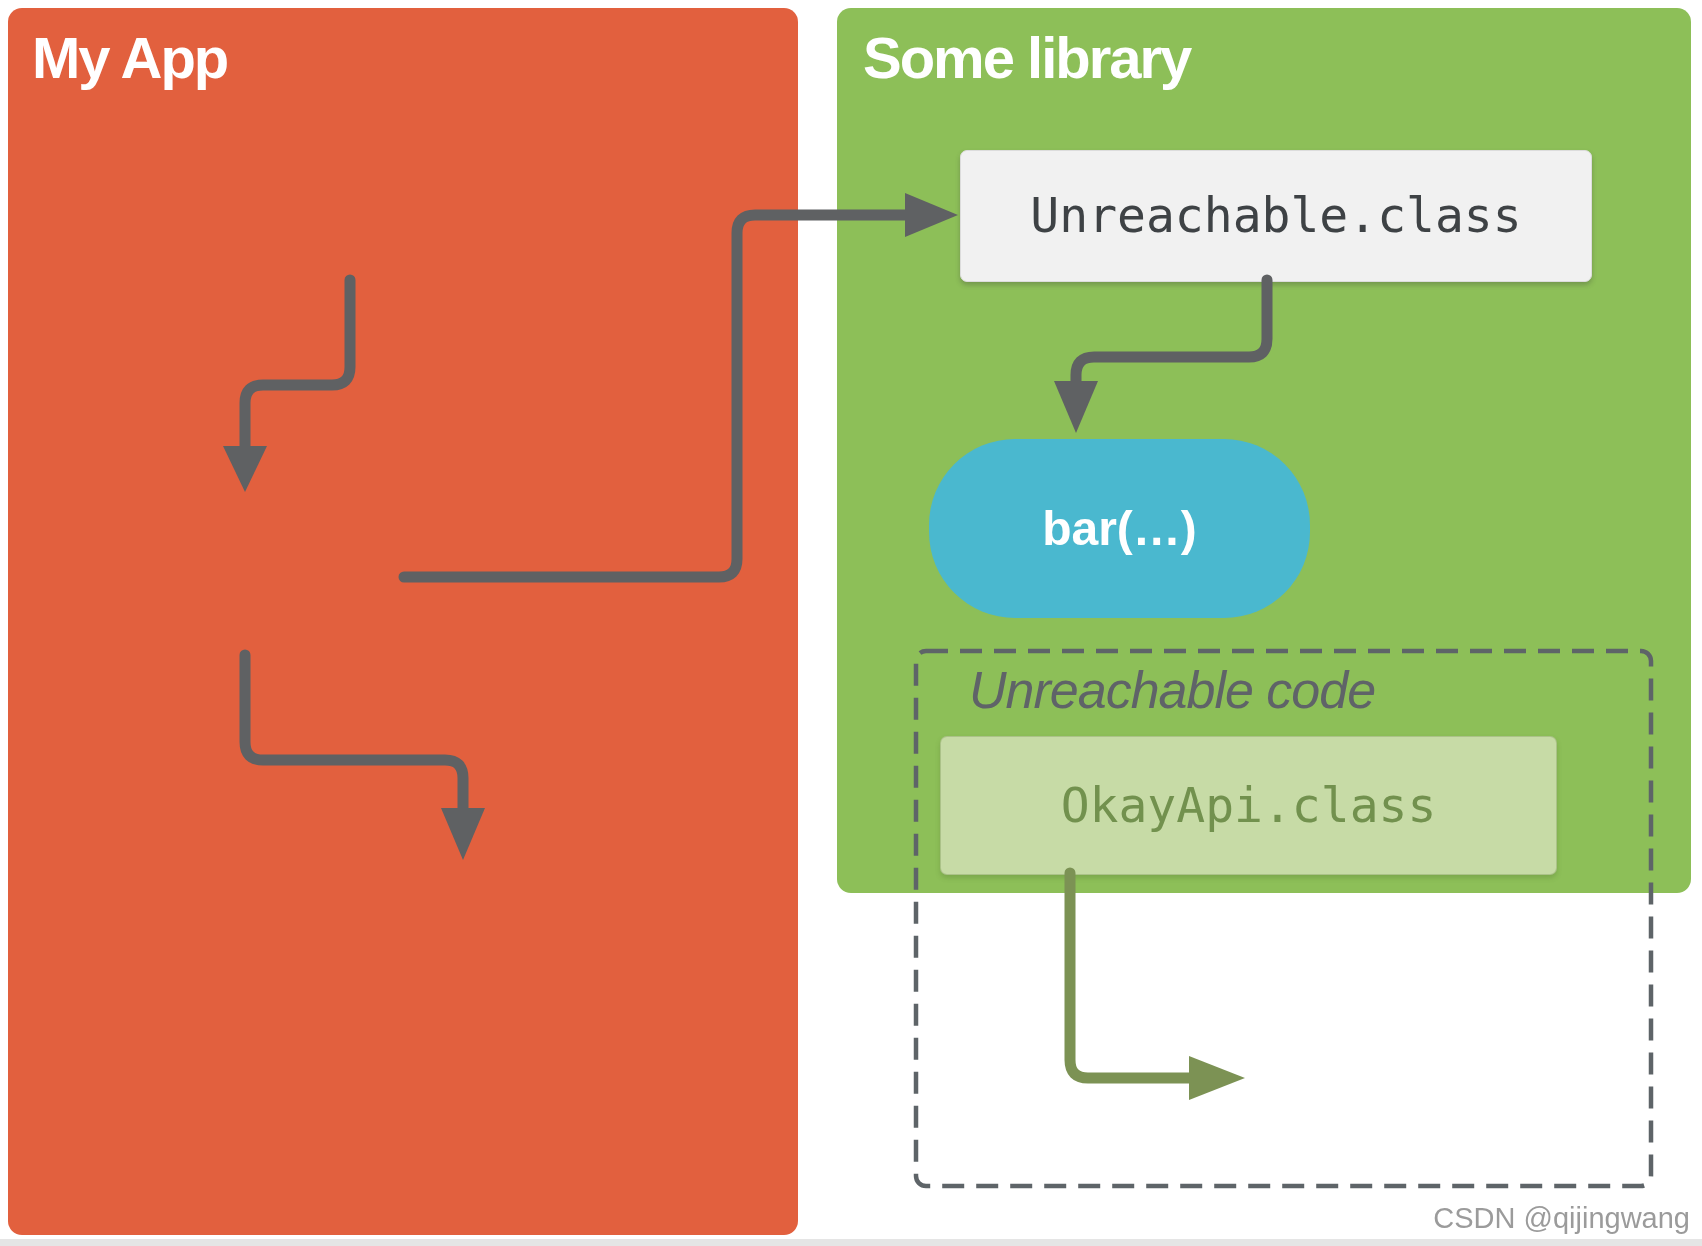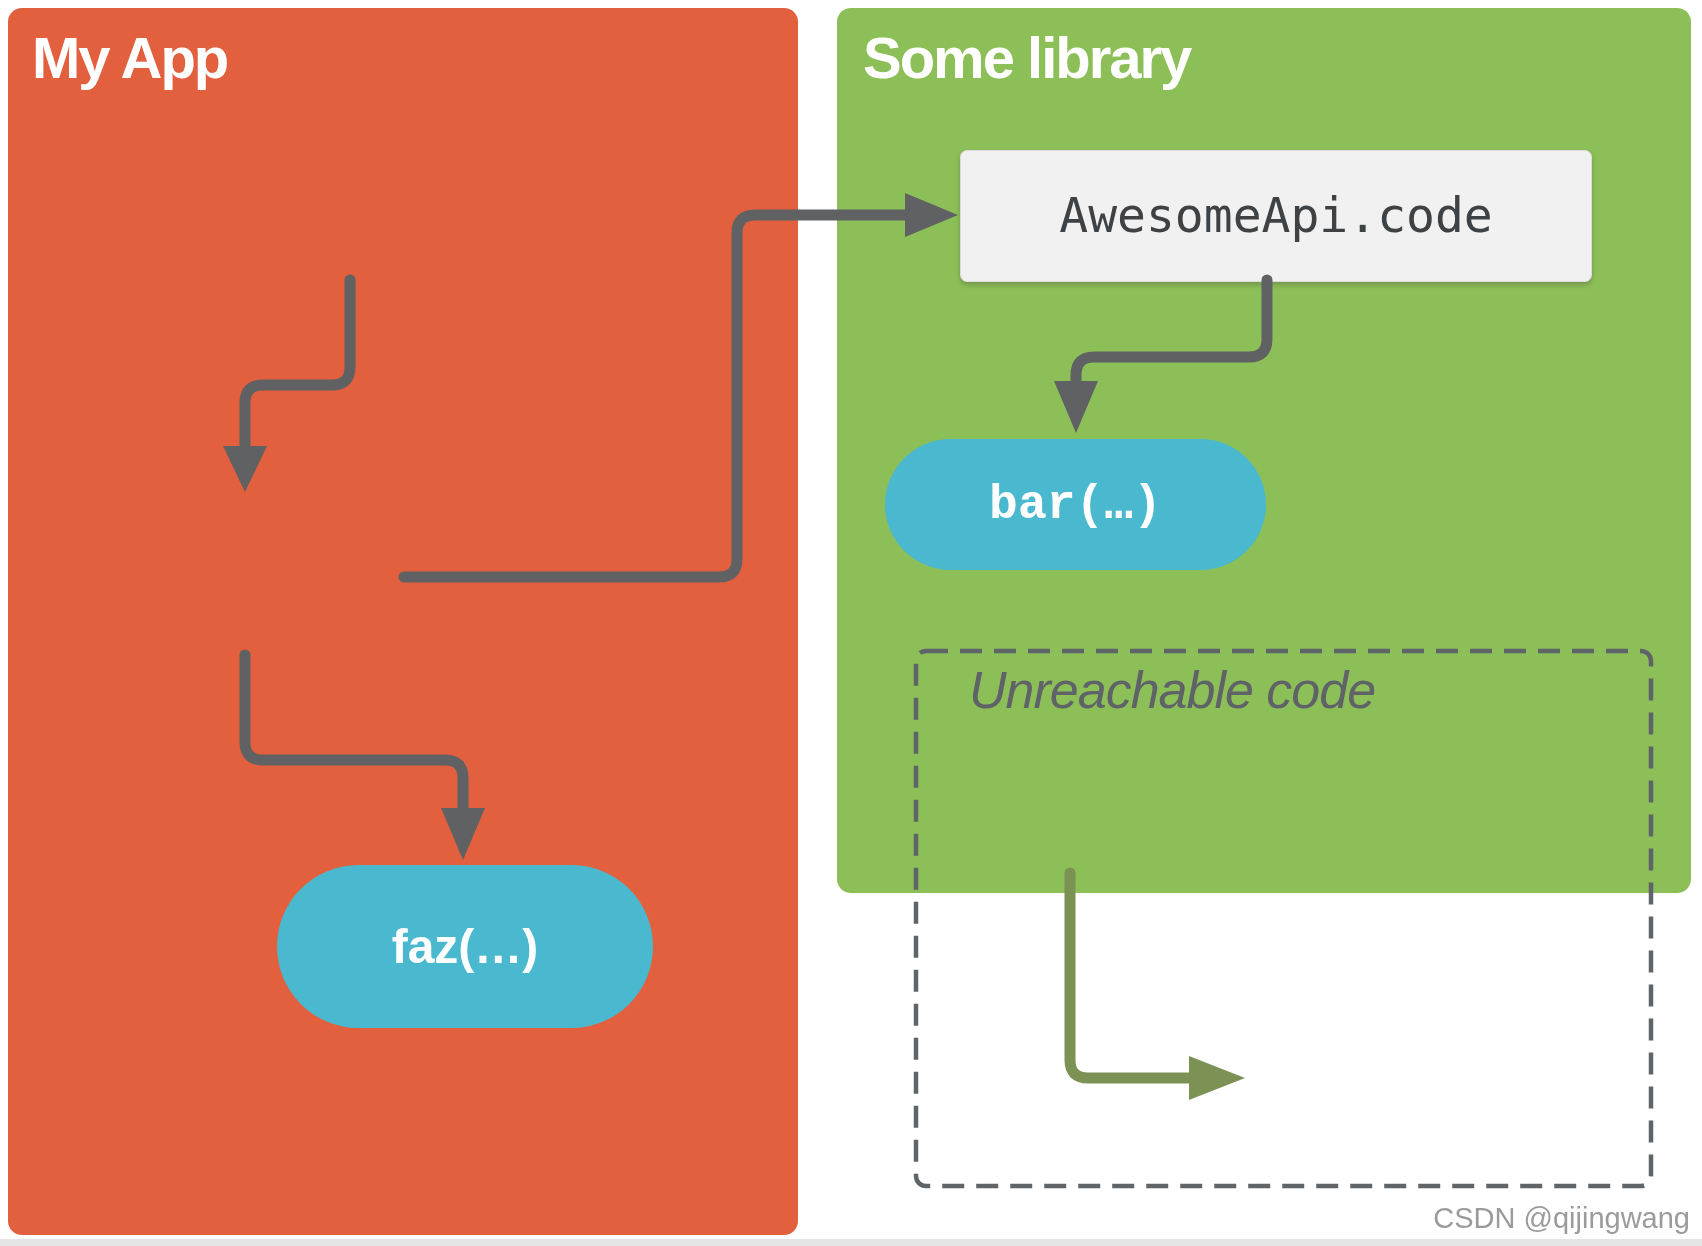--- a/index.html
+++ b/index.html
@@ -24,21 +24,21 @@
     color:var(--box-text);font-size:48px;line-height:1.32;text-align:center;}
   #box-main{left:68px;top:145px;width:617px;height:135px;}
   #box-awesome{left:960px;top:150px;width:630px;height:130px;}
   #box-okay{left:940px;top:736px;width:615px;height:137px;background:var(--okay-bg);
     border:1px solid rgba(120,150,80,.35);color:var(--okay-text);
     box-shadow:0 3px 5px rgba(70,100,40,.25);}
   .pill{position:absolute;background:var(--blue);display:flex;align-items:center;justify-content:center;
     color:#fff;font-size:48px;font-weight:700;}
   #pill-foo{left:57px;top:492px;width:350px;height:166px;border-radius:83px;}
   #pill-faz{left:277px;top:865px;width:376px;height:163px;border-radius:82px;}
-  #pill-bar{left:885px;top:439px;width:381px;height:131px;border-radius:86px;font-family:Liberation Mono, monospace;}
+  #pill-bar{left:929px;top:439px;width:381px;height:179px;border-radius:86px;}
   #pill-baz{left:1248px;top:993px;width:379px;height:170px;border-radius:85px;
     background:var(--teal);color:var(--pale-text);}
   #unreachable-label{position:absolute;left:969px;top:660px;font-size:52px;font-style:italic;
     color:var(--unreach);letter-spacing:-1px;font-weight:500;}
   #watermark{position:absolute;right:12px;top:1202px;font-size:29px;color:var(--wm);
     text-shadow:0 1px 1px #fff,0 -1px 1px #fff;}
   #bottom-strip{position:absolute;left:0;top:1239px;width:1702px;height:7px;background:var(--strip);}
   #overlay{position:absolute;left:0;top:0;pointer-events:none;}
   .arrow{stroke:var(--arrow-gray);stroke-width:11;fill:none;stroke-linecap:round;}
   .head{fill:var(--arrow-gray);stroke:none;}
@@ -54,34 +54,34 @@
   <div class="panel" id="panel-app">
     <div class="panel-title">My App</div>
   </div>
 
   <div class="panel" id="panel-lib">
     <div class="panel-title">Some library</div>
   </div>
 
 
   <div class="classbox" id="box-awesome">
-    <span>AwesomeApi.code</span>
+    <span>Unreachable.class</span>
   </div>
 
 
-  <div class="pill" id="pill-faz">
-    <span>faz(…)</span>
-  </div>
 
   <div class="pill" id="pill-bar">
     <span>bar(…)</span>
   </div>
 
   <div id="unreachable-label">Unreachable code</div>
 
+  <div class="classbox" id="box-okay">
+    <span>OkayApi.class</span>
+  </div>
 
 
   <svg id="overlay" width="1702" height="1246" viewBox="0 0 1702 1246">
 
     <rect class="dashed-rect" x="916" y="651" width="735" height="535" rx="10"></rect>
 
     <path class="arrow" d="M 350 280 L 350 367 Q 350 385 332 385 L 263 385 Q 245 385 245 403 L 245 448"></path>
     <polygon class="head" points="223,446 267,446 245,492"></polygon>
 
     <path class="arrow" d="M 404 577 L 719 577 Q 737 577 737 559 L 737 233 Q 737 215 755 215 L 907 215"></path>

